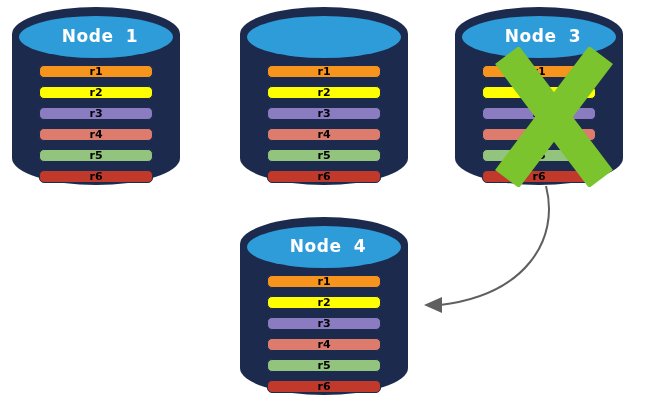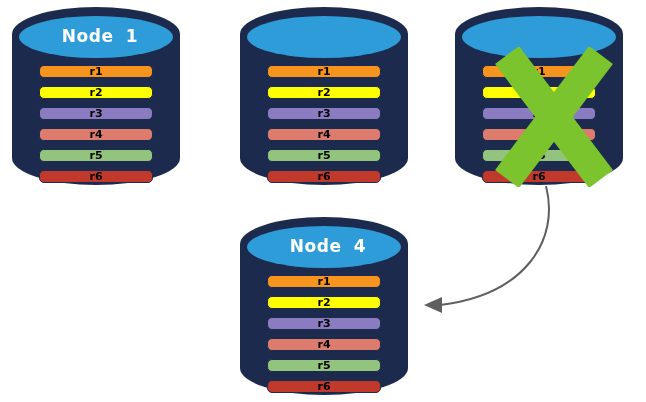--- a/index.html
+++ b/index.html
@@ -122,20 +122,21 @@
         <div class="row" style="background: rgb(147, 196, 126);">r5</div>
         <div class="row" style="background: rgb(192, 57, 43);">r6</div>
       </div>
   </div>
 
   <div class="node pos3">
     <svg class="cyl" viewBox="0 0 168 178" preserveAspectRatio="none" aria-hidden="true">
       <path class="cyl-body" d="M0,27 A84,27 0 0 1 168,27 L168,151 A84,27 0 0 1 0,151 Z"></path>
       <ellipse class="cyl-top" cx="84" cy="30" rx="77" ry="21"></ellipse>
     </svg>
+    <div class="node-title">Node 3</div>
     <div class="rows">
         <div class="row" style="background: rgb(247, 148, 30);">r1</div>
         <div class="row" style="background: rgb(255, 255, 0);">r2</div>
         <div class="row" style="background: rgb(139, 124, 194);">r3</div>
         <div class="row" style="background: rgb(221, 124, 109);">r4</div>
         <div class="row" style="background: rgb(147, 196, 126);">r5</div>
         <div class="row" style="background: rgb(192, 57, 43);">r6</div>
       </div>
     <svg class="x-icon" viewBox="0 0 126 140" aria-hidden="true">
       <line class="x-bar" x1="16" y1="8" x2="110" y2="132"></line>

